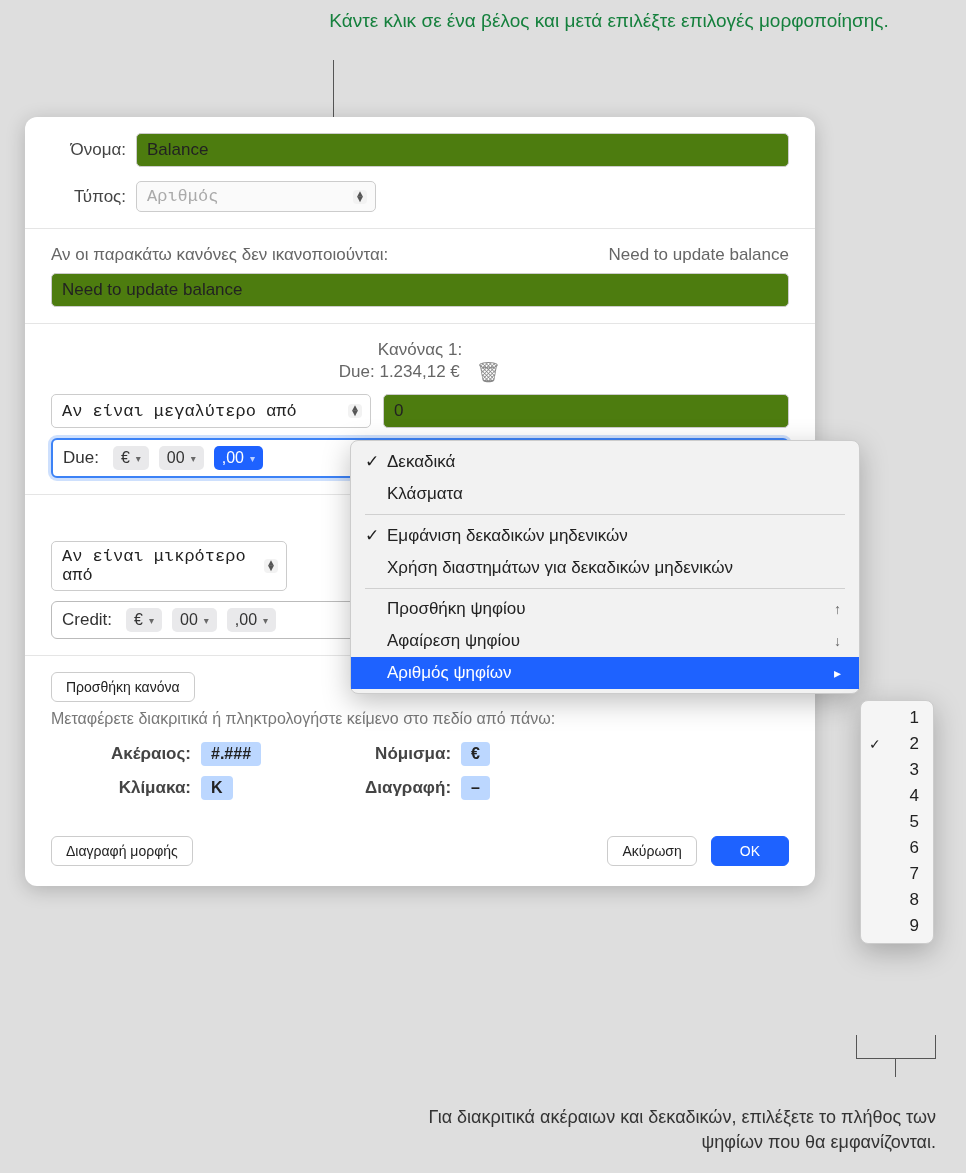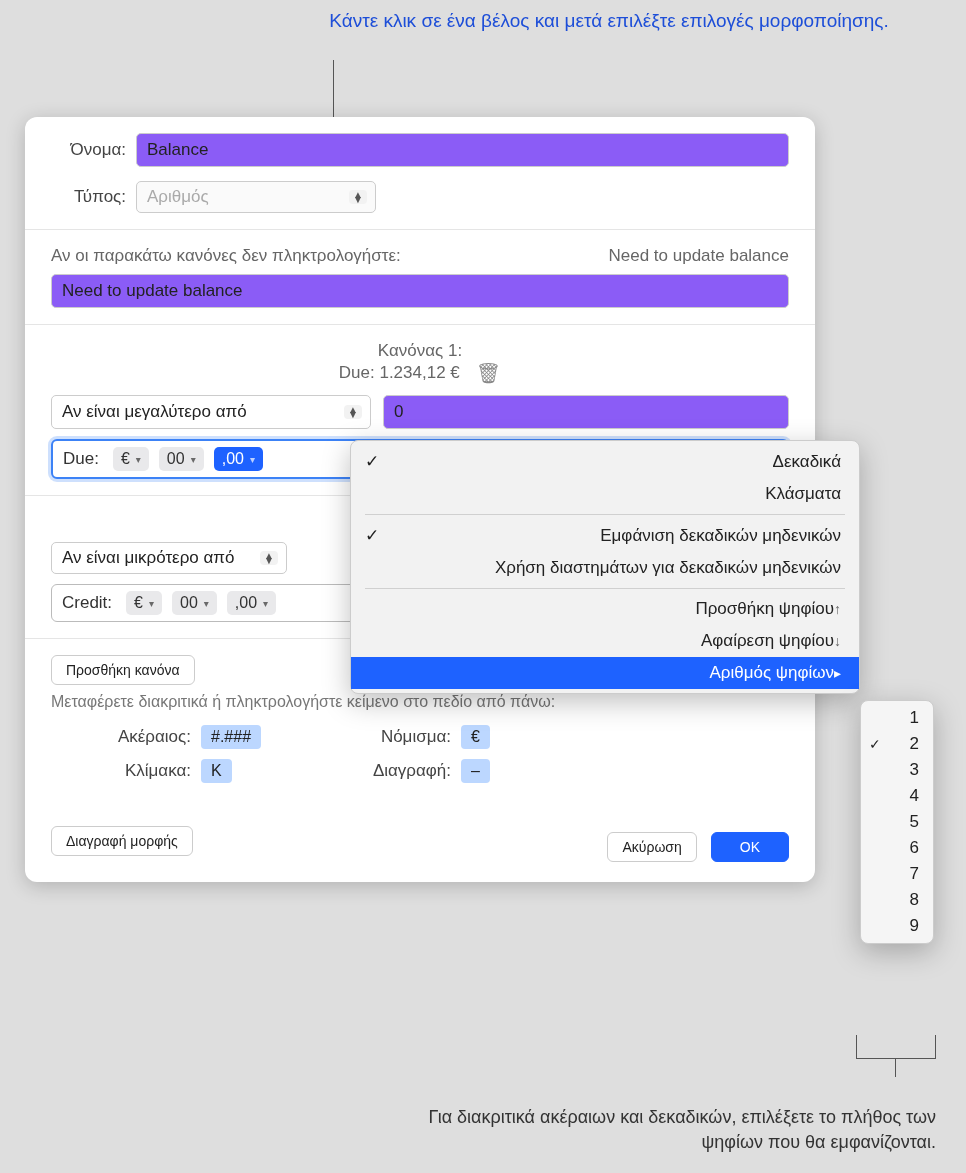--- a/index.html
+++ b/index.html
@@ -13,21 +13,21 @@
     color: #333;
   }
   .callout-top {
     position: absolute;
     top: 8px;
     left: 300px;
     right: 48px;
     text-align: center;
     font-size: 19px;
     line-height: 1.4;
-    color: #1d4ed8;
+    color: #15803d;
   }
   .callout-line-top {
     position: absolute;
     top: 60px;
     left: 333px;
     width: 1px;
     height: 342px;
     background: #555;
   }
   .panel {
@@ -44,34 +44,35 @@
   .section.no-border { border-bottom: none; }
   .row { display: flex; align-items: center; margin-bottom: 14px; }
   .row:last-child { margin-bottom: 0; }
   .lbl { width: 85px; text-align: right; padding-right: 10px; color: #444; }
   .input {
     flex: 1;
     border: 1px solid #ccc;
     border-radius: 5px;
     padding: 6px 10px;
     font-size: 17px;
-    background: #8b5cf6;
+    background: #4d7c0f;
     color: #222;
   }
   .select {
     display: inline-flex;
     align-items: center;
     justify-content: space-between;
     border: 1px solid #ccc;
     border-radius: 5px;
     padding: 5px 8px 5px 10px;
     background: #fff;
     font-size: 17px;
     color: #222;
     min-width: 100px;
+    font-family: Liberation Mono, monospace;
   }
   .select.disabled { color: #aaa; background:#fafafa; }
   .chevs {
     display: inline-flex;
     flex-direction: column;
     align-items: center;
     justify-content: center;
     background: #f2f2f2;
     border-radius: 4px;
     padding: 2px 4px;
@@ -132,21 +133,21 @@
     color:#222;
     z-index:10;
     padding: 4px 0;
   }
   .popover .item {
     display:flex;
     align-items:center;
     padding:6px 18px 6px 14px;
   }
   .popover .item .chk { width:22px; text-align:left; }
-  .popover .item .txt { flex:1;text-align:right; }
+  .popover .item .txt { flex:1; }
   .popover .item .arrow { color:#666; font-size:14px; }
   .popover .sep { height:1px; background:#d0d0d0; margin:4px 14px; }
   .popover .item.hl { background:#1e62ff; color:#fff; }
   .popover .item.hl .arrow{ color:#fff; }
   .submenu {
     position:absolute;
     top: 700px;
     left: 860px;
     width: 74px;
     background:#f5f5f5;
@@ -167,27 +168,27 @@
     justify-content:center;
     border:1px solid #ccc;
     border-radius:6px;
     padding:6px 14px;
     background:#fff;
     font-size:14px;
     color:#222;
   }
   .btn.primary { background:#1e62ff; color:#fff; border-color:#1e62ff; padding:6px 28px; }
   .token-help { color:#777; font-size:16px; margin:8px 0 14px; }
-  .token-grid { display:flex; gap:60px; padding:0 10px 10px 10px;}
+  .token-grid { display:flex; gap:60px; padding:0 10px 10px 10px;font-weight:bold;}
   .token-col { display:flex; flex-direction:column; gap:10px; }
   .token-row { display:flex; align-items:center; gap:10px; }
   .token-row .tl { width:130px; text-align:right; color:#444; }
   .token { background:#bcd7ff; border-radius:4px; padding:3px 10px; font-size:16px; color:#222; }
   .footer { display:flex; justify-content:space-between; align-items:center; padding:10px 26px 0; }
-  .footer .right { display:flex; gap:14px;margin-top:13px; }
+  .footer .right { display:flex; gap:14px; }
   .callout-bottom {
     position:absolute;
     bottom: 18px;
     right: 30px;
     width: 520px;
     text-align:right;
     font-size:18px;
     line-height:1.4;
     color:#333;
   }
@@ -227,21 +228,21 @@
       <div class="lbl">Τύπος:</div>
       <div class="select disabled" style="width:240px;flex:0 0 auto;">
         <span>Αριθμός</span>
         <span class="chevs">▲<br>▼</span>
       </div>
     </div>
   </div>
 
   <div class="section">
     <div style="display:flex;justify-content:space-between;color:#666;margin-bottom:8px;">
-      <span>Αν οι παρακάτω κανόνες δεν πληκτρολογήστε:</span>
+      <span>Αν οι παρακάτω κανόνες δεν ικανοποιούνται:</span>
       <span>Need to update balance</span>
     </div>
     <input class="input" style="width: 100%;" value="Need to update balance">
   </div>
 
   <div class="section">
     <div class="rule-header">
       <span>Κανόνας 1:</span>
       <span style="display:flex;align-items:center;gap:16px;">
         <span>Due: 1.234,12 €</span>

